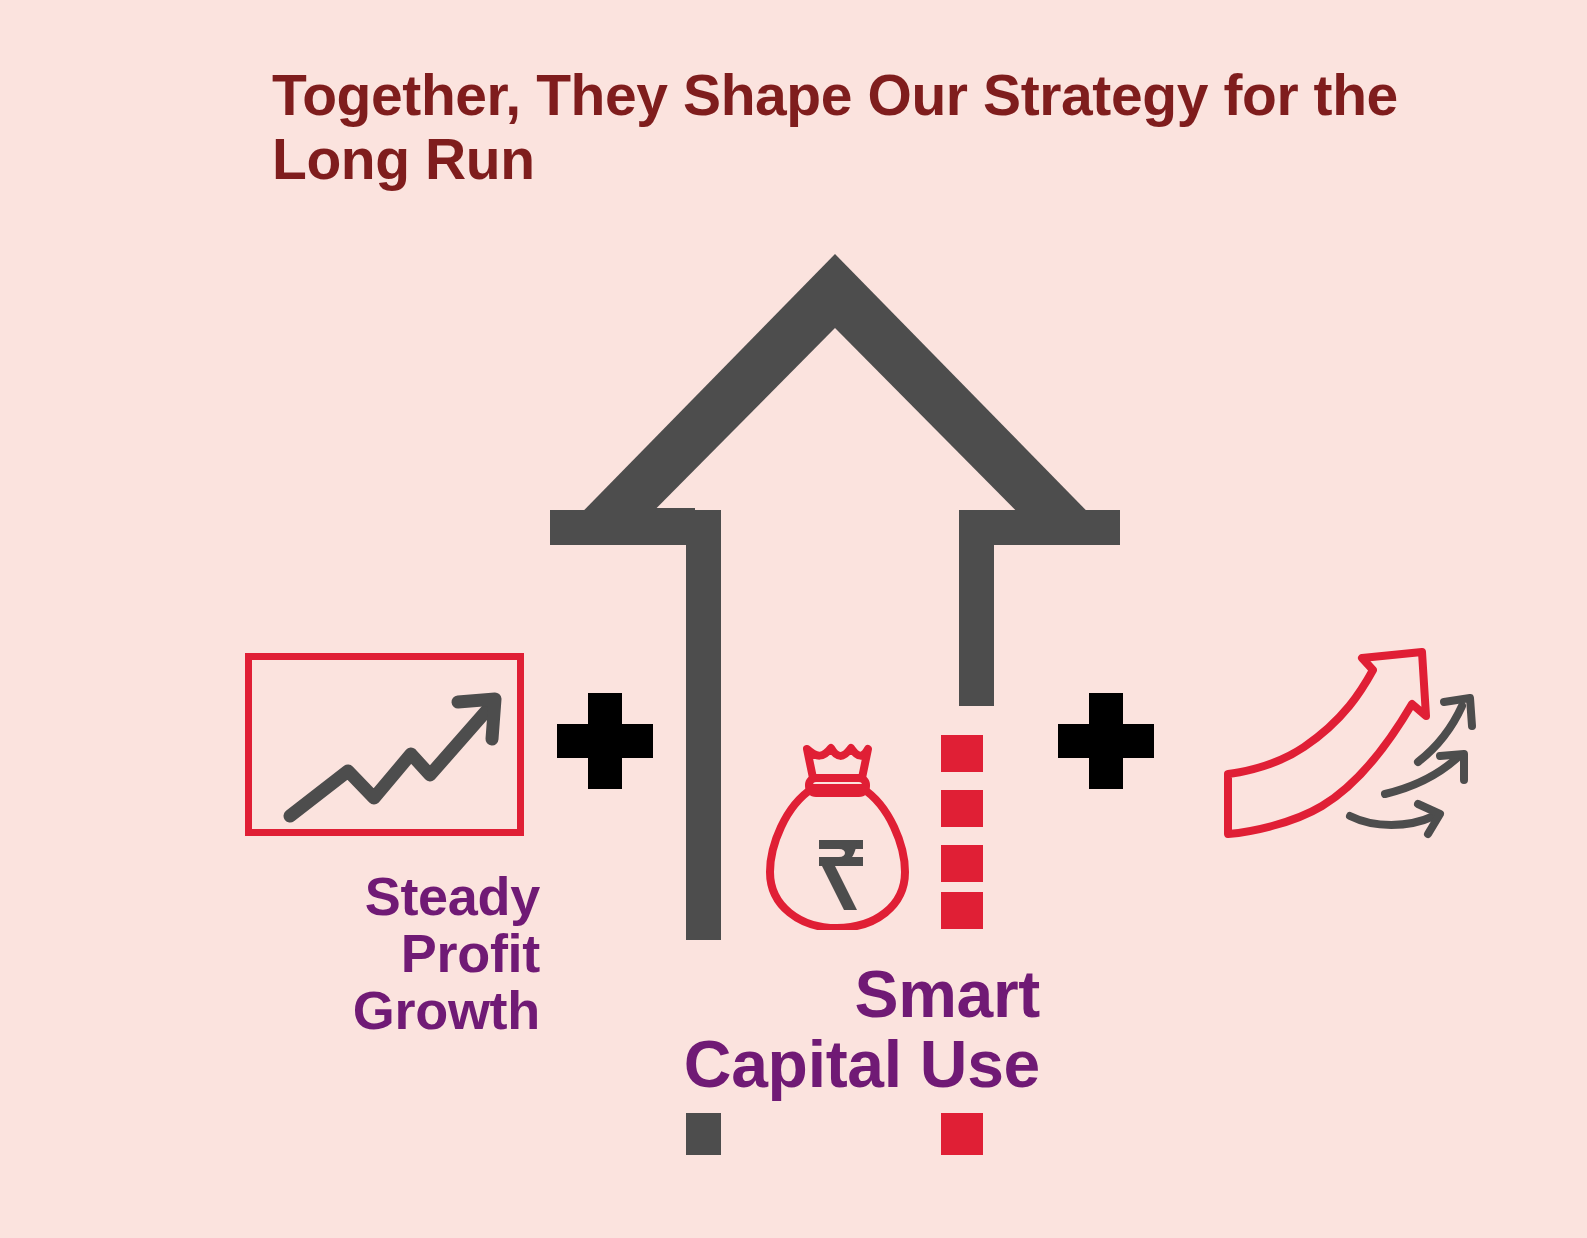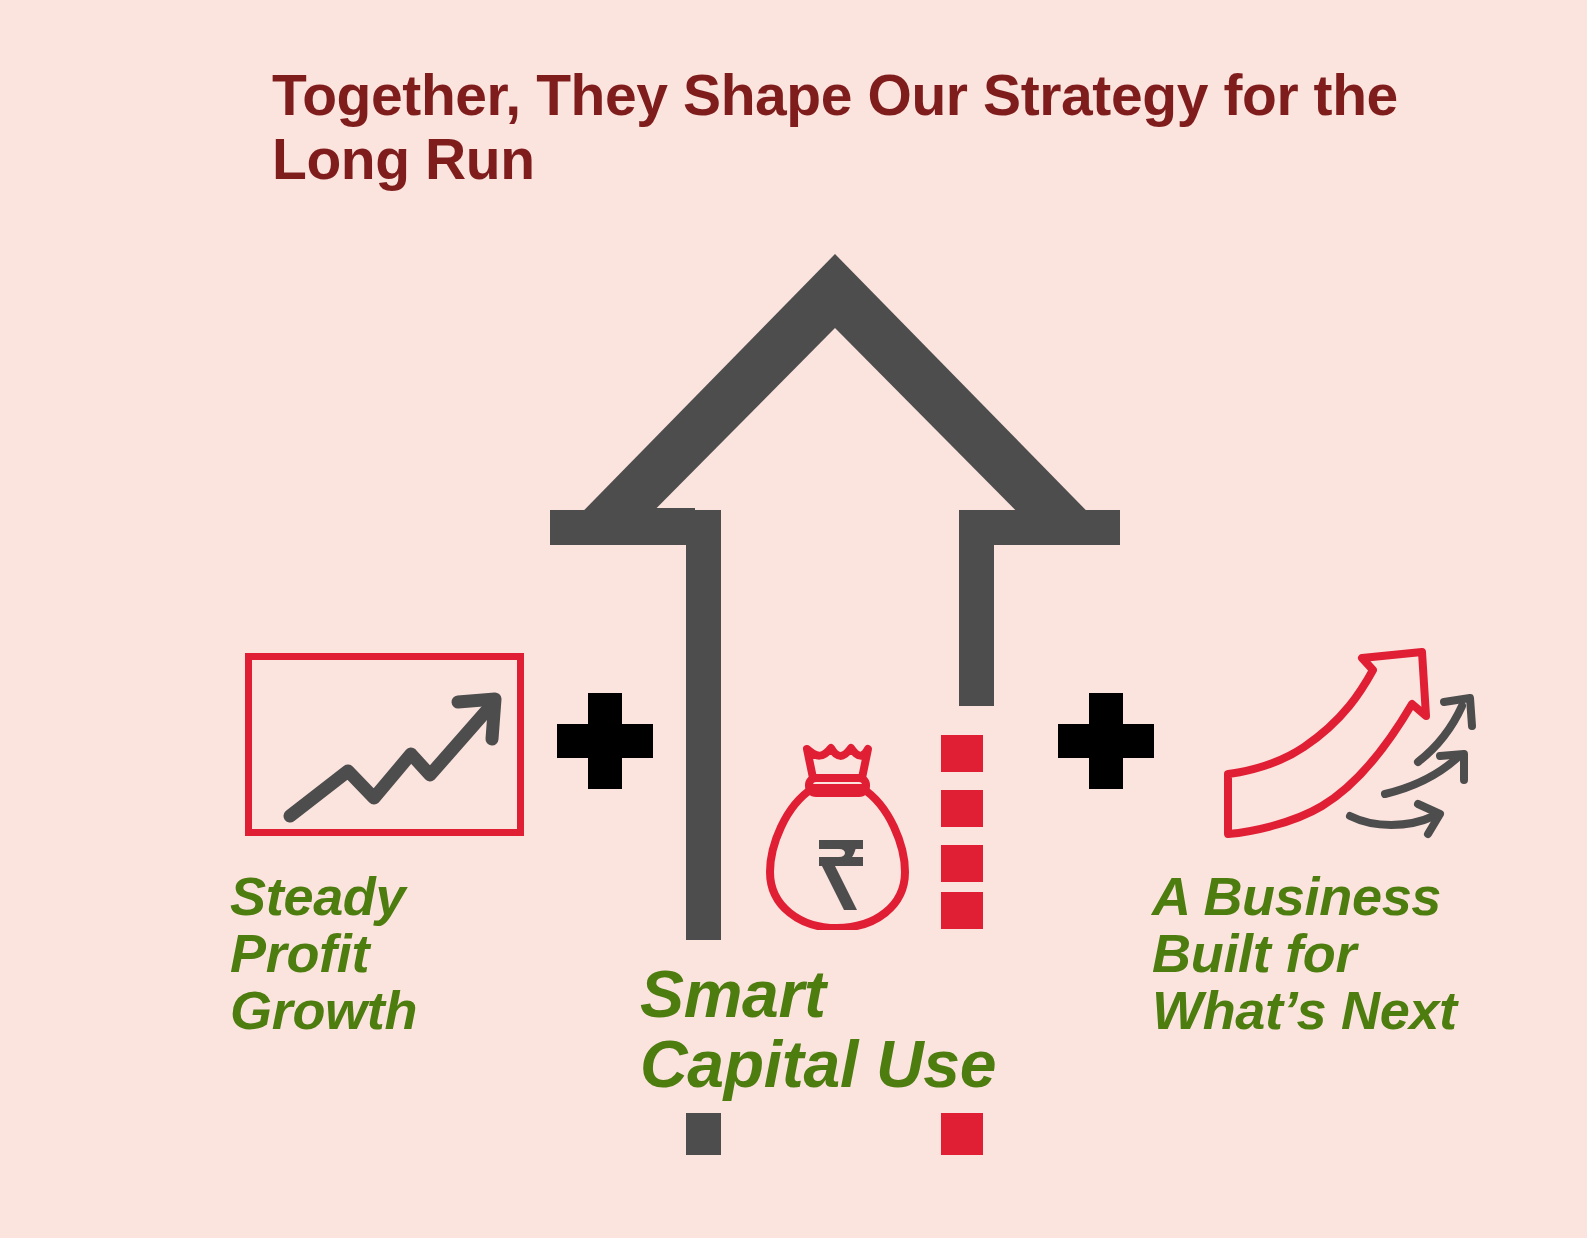--- a/index.html
+++ b/index.html
@@ -112,26 +112,25 @@
   .dash-dark {
     position:absolute;
     width:35px;
     height:62px;
     background:#4D4D4D;
   }
 
   
   .caption {
     position:absolute;
-    color:#4d7c0f;
+    color:#701a75;
     font-weight:bold;
-    text-align:left;
+    text-align:right;
     line-height:1.06;
     letter-spacing:-0.3px;
-    font-style:italic;
   }
   #cap-left  { left:230px; top:868px; width:310px; font-size:54px; }
   #cap-mid   { left:640px; top:960px; width:400px; font-size:66px; }
   #cap-right { left:1152px; top:868px; width:348px; font-size:54px; }
 </style>
 </head>
 <body>
 
 <div id="stage">
 
@@ -206,15 +205,14 @@
 
       <path d="M128 174 C152 186 186 186 212 174" stroke="#4D4D4D" stroke-width="8" fill="none" stroke-linecap="round"></path>
       <path d="M196 162 L218 172 L206 192" stroke="#4D4D4D" stroke-width="8" fill="none" stroke-linecap="round" stroke-linejoin="round"></path>
     </svg>
   </div>
 
   <div class="caption" id="cap-left">Steady Profit Growth</div>
 
   <div class="caption" id="cap-mid">Smart Capital Use</div>
 
-  <div class="caption" id="cap-right">A Business Built for What’s Next</div>
 
 </div>
 
 </body></html>

